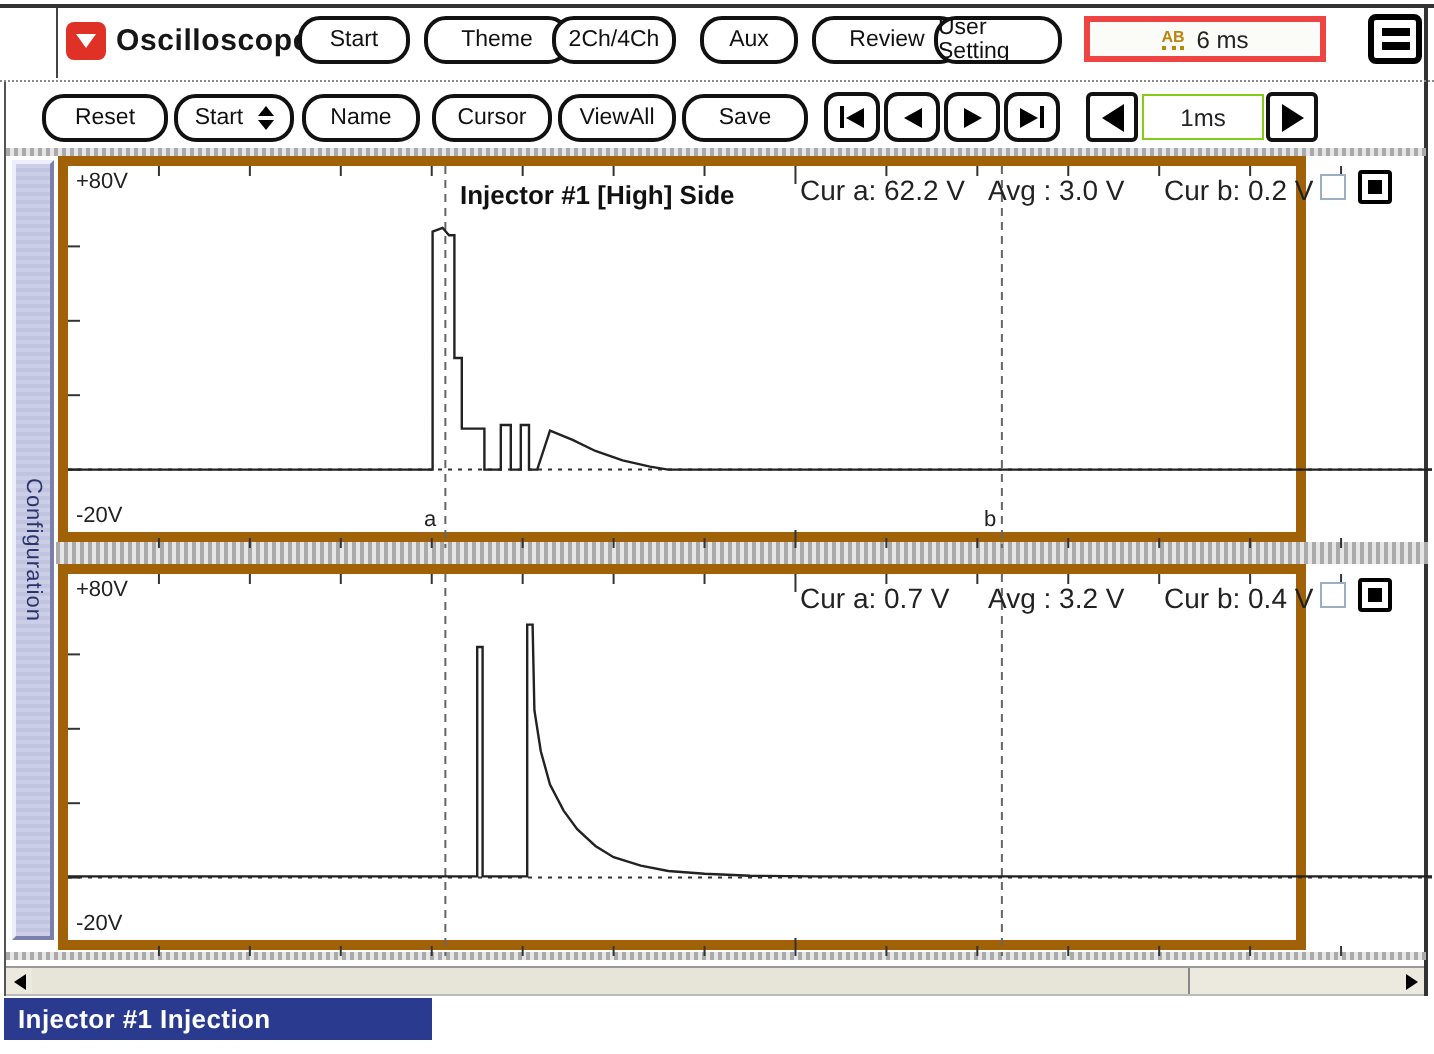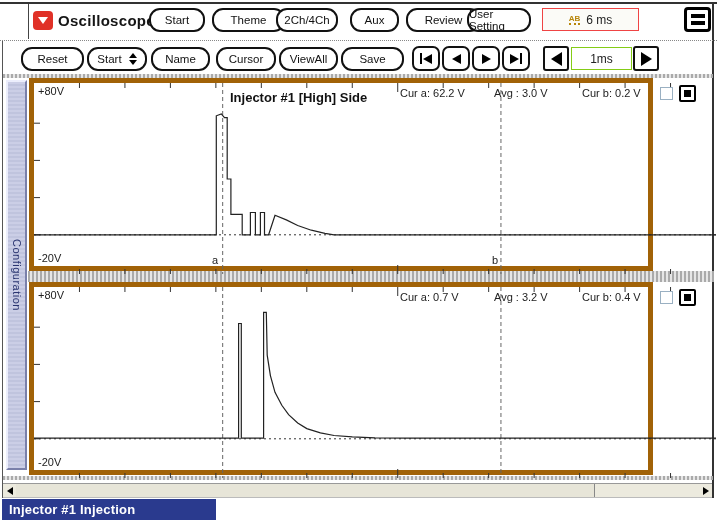--- a/index.html
+++ b/index.html
@@ -18,21 +18,21 @@
   .hatch-bot { left:3px; top:476px; width:710px; height:4px; }
 
   
   .app-icon { left:33px; top:11px; width:20px; height:19px; background:#e03127; border-radius:4px; display:flex; align-items:center; justify-content:center; }
   .app-icon .tri-down-w { width:0; height:0; border-left:5px solid transparent; border-right:5px solid transparent; border-top:7px solid #fff; }
   .app-title { left:58px; top:12px; font-size:15px; font-weight:bold; color:#161616; letter-spacing:.3px; }
 
   .pill { position:absolute; top:8px; height:24px; background:#fff; border:2px solid #111; border-radius:11px; display:flex; align-items:center; justify-content:center; font-size:11.5px; color:#111; cursor:default; }
   .pill2 { top:47px;text-align:center; }
 
-  .timebox { left:542px; top:8px; width:97px; height:23px; border:1px solid #ef4444; background:#fbfbf7; display:flex; align-items:center; justify-content:center; gap:6px; font-size:12px; color:#222; }
+  .timebox { left:542px; top:8px; width:121px; height:23px; border:3px solid #ef4444; background:#fbfbf7; display:flex; align-items:center; justify-content:center; gap:6px; font-size:12px; color:#222; }
   .ab-icon { font-size:8px; font-weight:bold; color:#b8860b; border-bottom:2px dotted #b8860b; line-height:8px; }
 
   .menu-btn { left:684px; top:7px; width:27px; height:25px; border:3px solid #000; border-radius:4px; background:#fff; display:flex; flex-direction:column; align-items:center; justify-content:center; gap:3px; }
   .menu-btn .bar { width:14px; height:4px; background:#000; }
 
   
   .tbtn { position:absolute; top:46px; width:28px; height:25px; border:2px solid #111; border-radius:7px; background:#fff; display:flex; align-items:center; justify-content:center; gap:1px; }
   .tri-l { width:0; height:0; border:5px solid transparent; border-left:0; border-right:9px solid #000; }
   .tri-r { width:0; height:0; border:5px solid transparent; border-right:0; border-left:9px solid #000; }
   .pbar { width:2px; height:11px; background:#000; }
@@ -47,21 +47,21 @@
   
   .side-tab { left:6px; top:80px; width:21px; height:390px; background:repeating-linear-gradient(0deg,#cbcee6 0 2px,#c0c4de 2px 4px); border:2px solid; border-color:#eceefc #7a80aa #7a80aa #eceefc; display:flex; align-items:center; justify-content:center; writing-mode:vertical-rl; font-size:11px; color:#2a3570; letter-spacing:.5px; }
 
   
   .chart { left:29px; width:624px; height:193px; border:5px solid #a16207; background:#fff; }
   #chart0 { top:78px; } #chart1 { top:282px; }
   .chart svg { position:absolute; left:0; top:0; }
   .ylab { position:absolute; left:4px; font-size:11px; color:#222; }
   .ylab.top { top:2px; } .ylab.bot { bottom:2px; }
   .c-title { position:absolute; left:196px; top:7px; font-size:13px; font-weight:bold; color:#111; }
-  .readout { position:absolute; top:4px; font-size:11px; color:#222; white-space:nowrap; }
+  .readout { position:absolute; top:4px; font-size:14px; color:#222; white-space:nowrap; }
   .r-a { left:366px; } .r-avg { left:460px; } .r-b { left:548px; }
   .cb-empty { position:absolute; left:626px; top:4px; width:13px; height:13px; border:1px solid #9ab0c2; background:#fff; }
   .cb-full { position:absolute; left:645px; top:2px; width:17px; height:17px; border:2px solid #000; border-radius:2px; background:#fff; display:flex; align-items:center; justify-content:center; }
   .cb-full .fill { width:7px; height:7px; background:#000; }
   .cur-lab { position:absolute; bottom:0; font-size:11px; color:#222; }
   .cur-a-lab { left:178px; } .cur-b-lab { left:458px; }
 
   
   .hscroll { left:3px; top:483px; width:709px; height:15px; background:#eceade; border-top:1px solid #999; border-bottom:1px solid #bbb; }
   .sc-btn { position:absolute; top:0; width:13px; height:13px; display:flex; align-items:center; justify-content:center; background:#eceade; }

